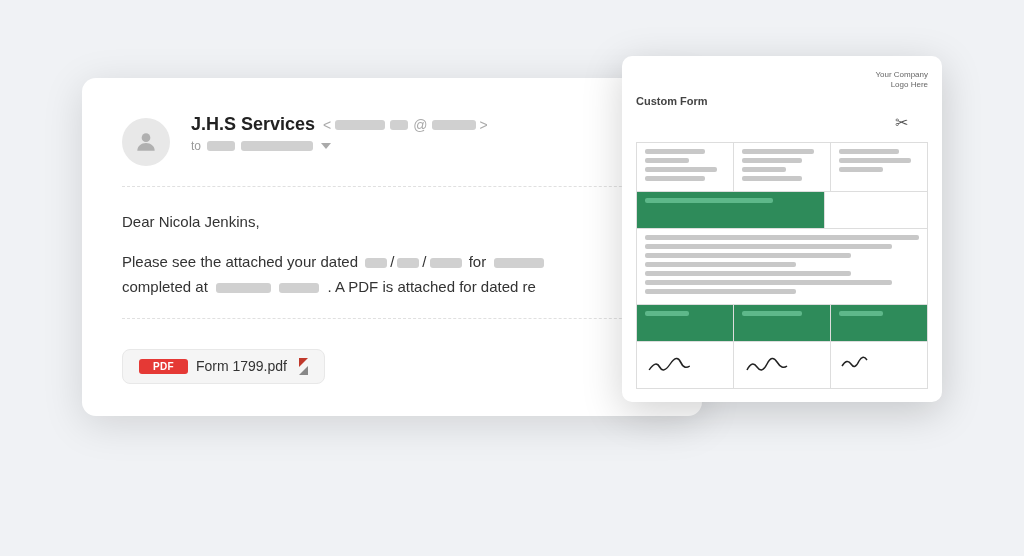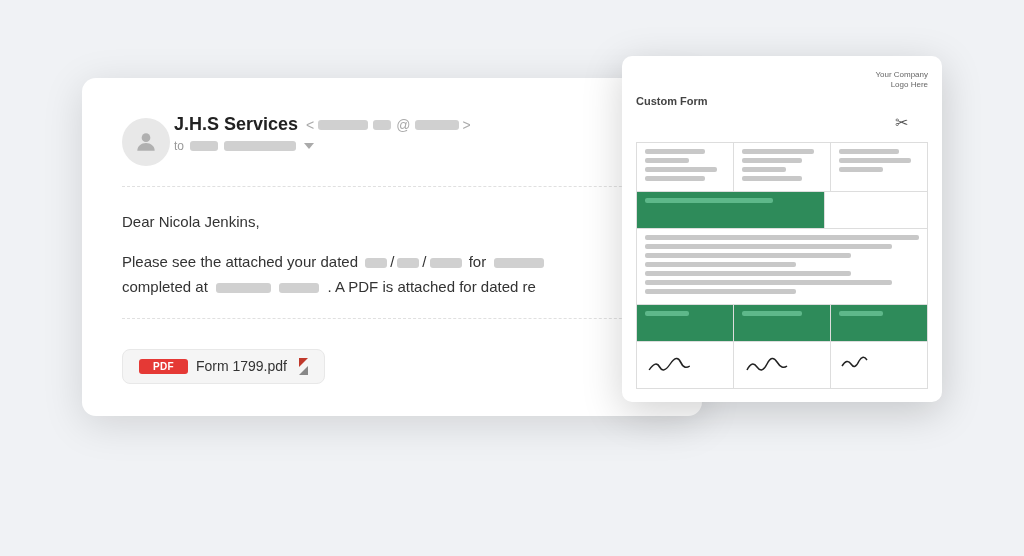--- a/index.html
+++ b/index.html
@@ -30,21 +30,21 @@
       background: #ffffff;
       border-radius: 14px;
       box-shadow: 0 8px 40px rgba(0,0,0,0.13);
       padding: 36px 40px 32px 40px;
       z-index: 1;
     }
 
     .email-header {
       display: flex;
       align-items: flex-start;
-      gap: 4px;
+      gap: 21px;
       margin-bottom: 20px;
     }
 
     .avatar {
       width: 48px;
       height: 48px;
       border-radius: 50%;
       background: #e8e8e8;
       display: flex;
       align-items: center;

